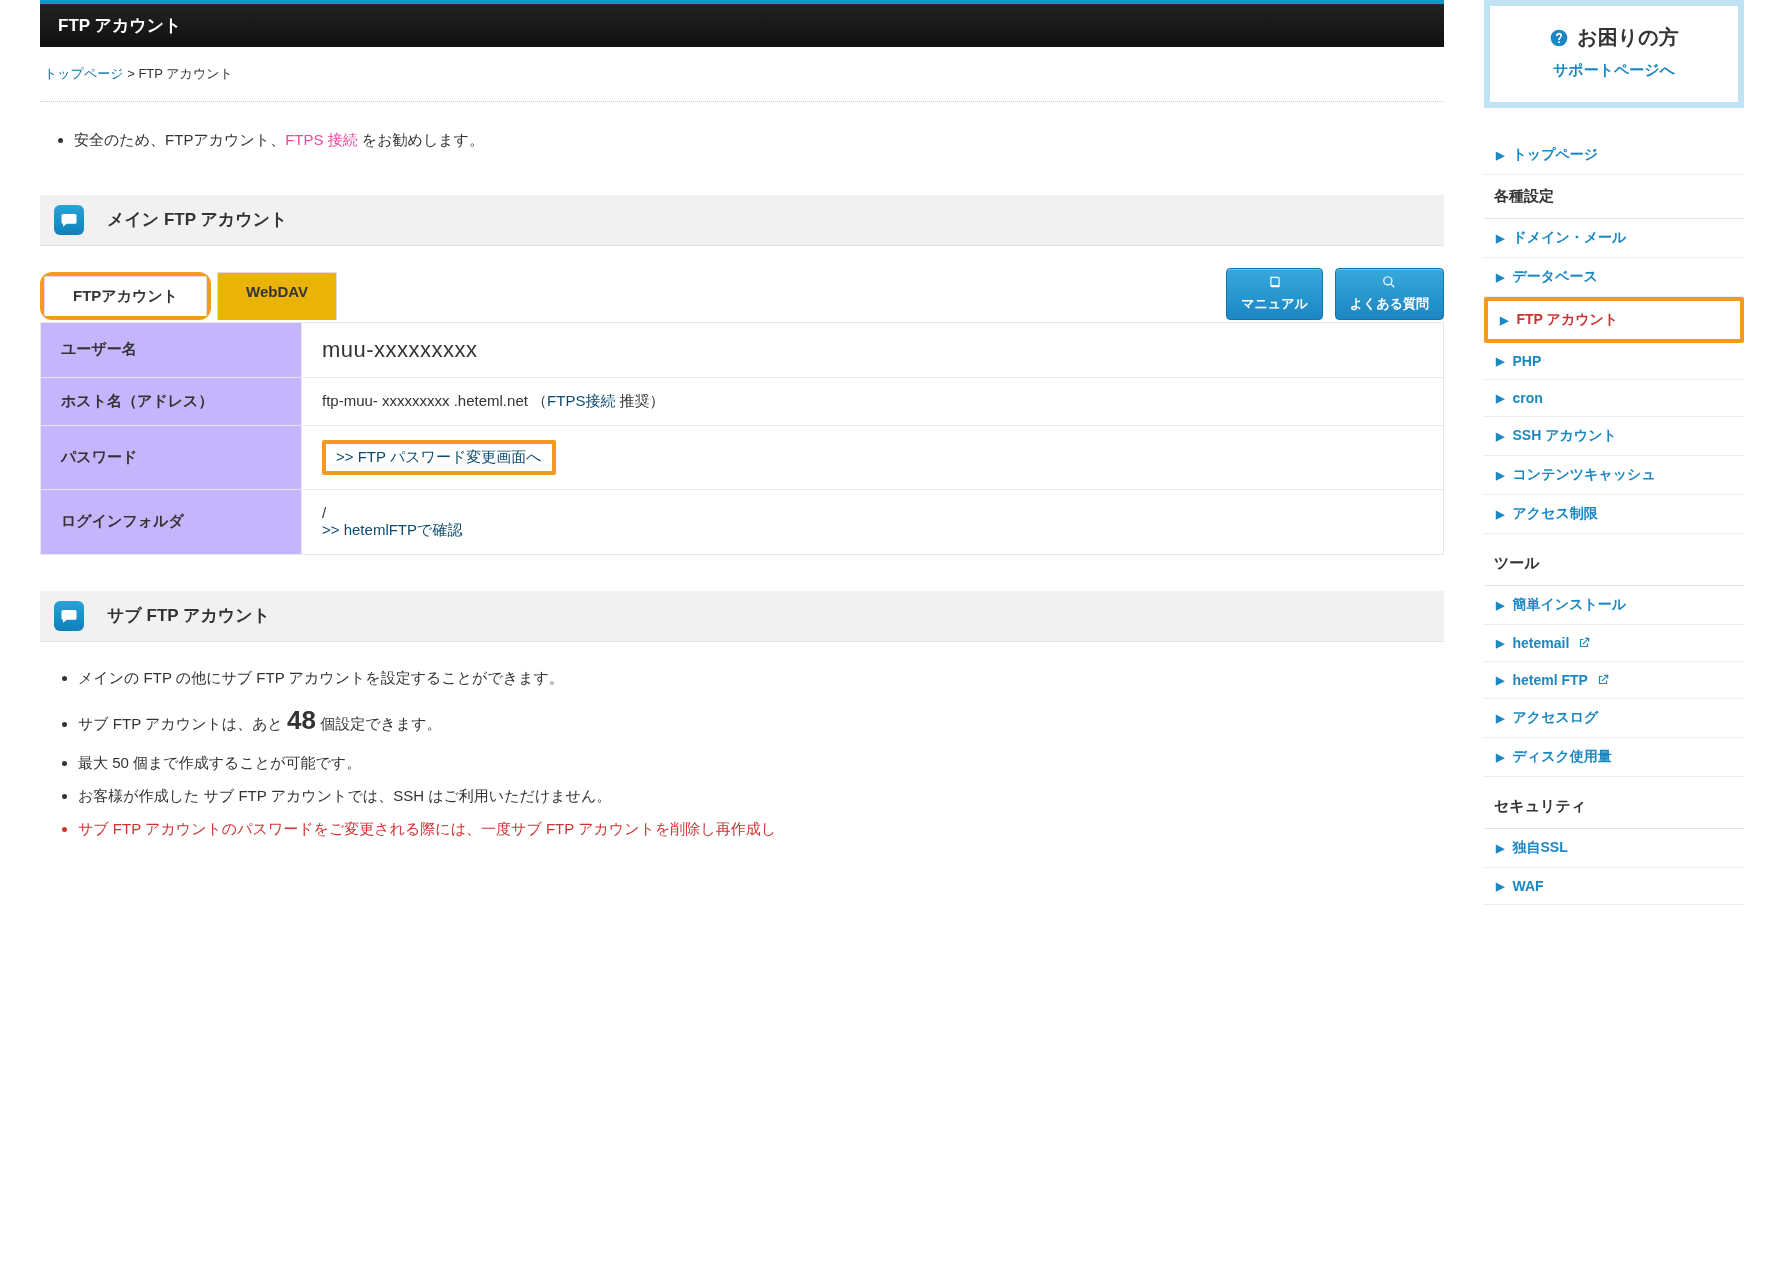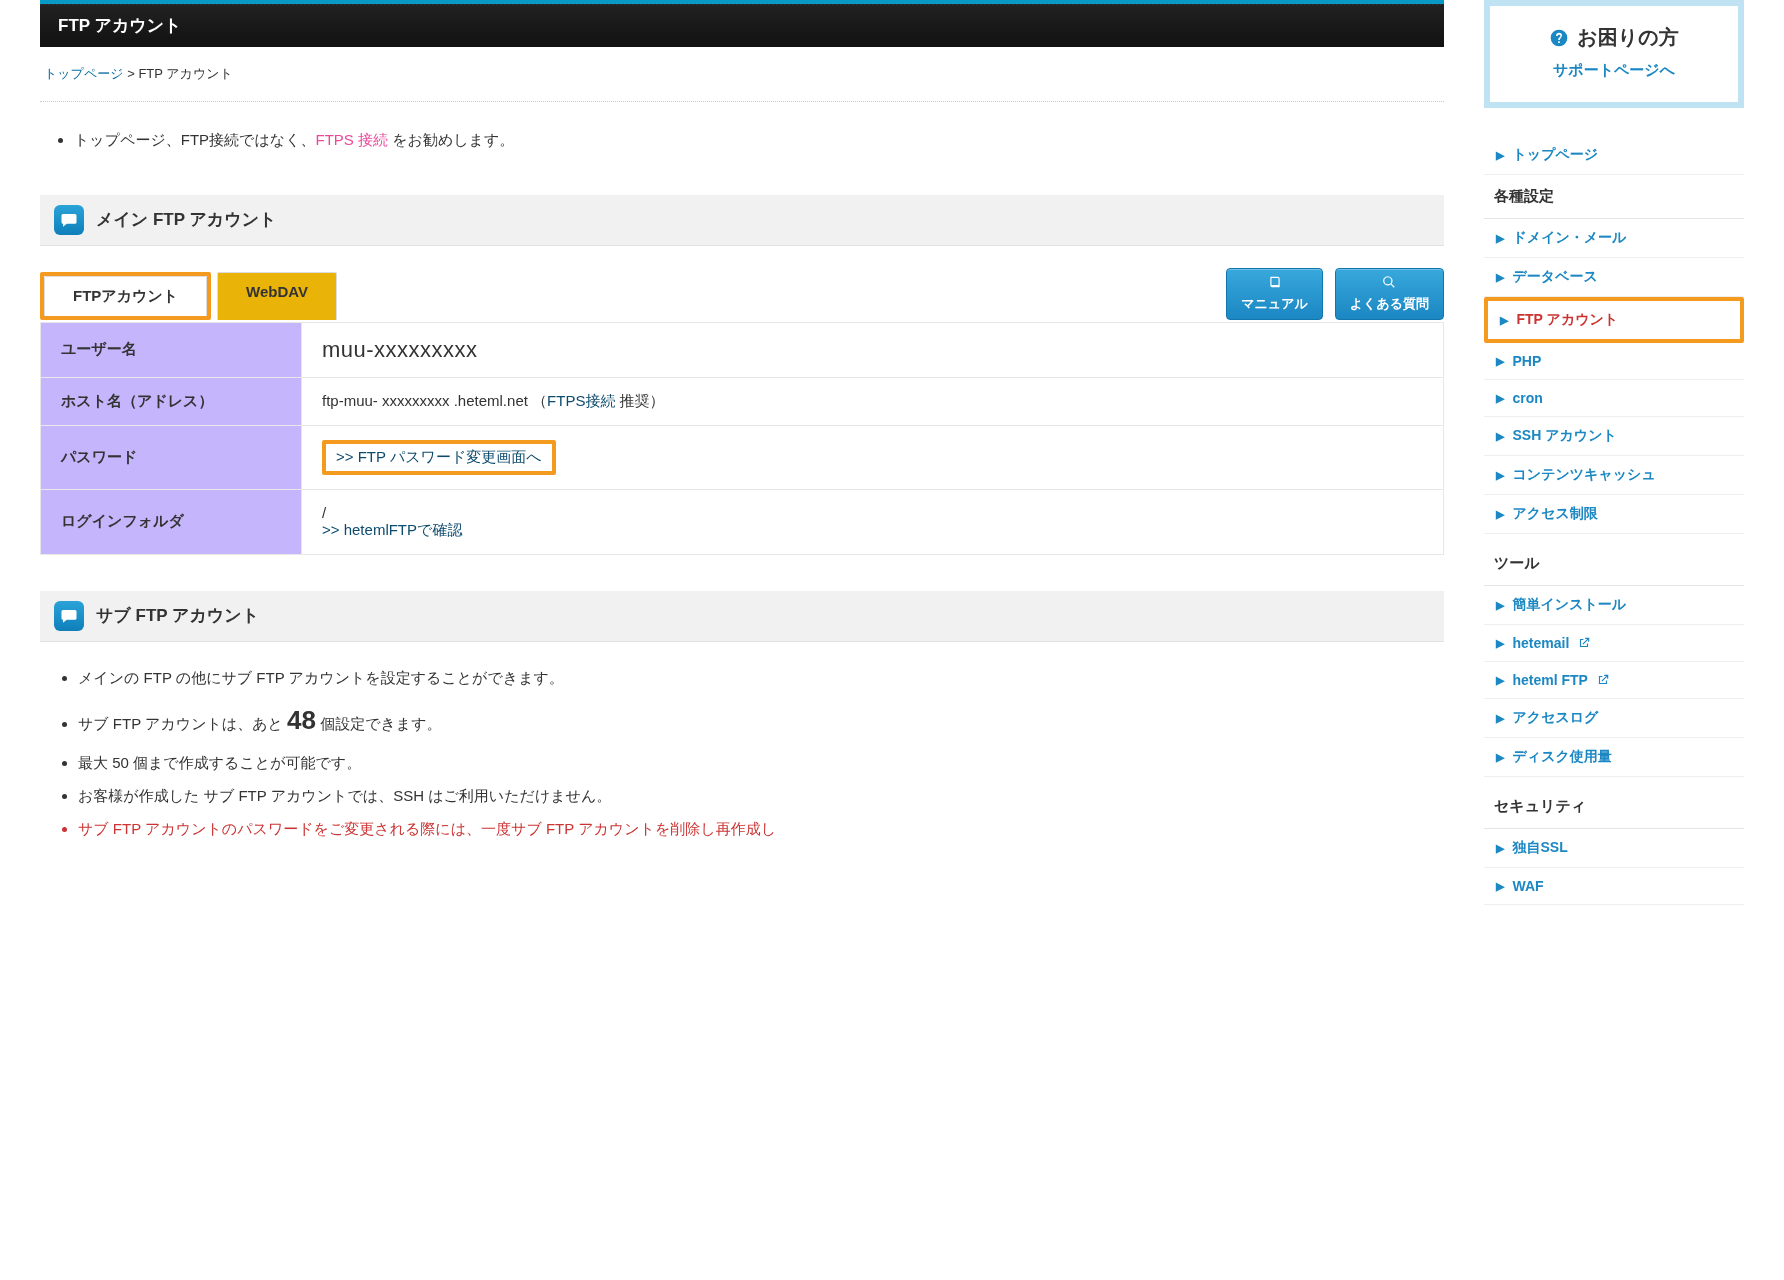--- a/index.html
+++ b/index.html
@@ -48,21 +48,21 @@
 .notice-list {
   padding-left: 34px;
   margin: 0 0 40px 0;
   font-size: 15px;
 }
 .notice-list li { margin: 4px 0; line-height: 1.9; }
 .notice-list a { color: #ec4899; text-decoration: none; }
 .section-head {
   display: flex;
   align-items: center;
-  gap: 12px;
+  gap: 23px;
   background: #f1f1f1;
   border-bottom: 1px solid #e2e2e2;
   padding: 10px 14px;
   margin-bottom: 22px;
   font-size: 17px;
   font-weight: bold;
 }
 .section-head .bubble-icon {
   width: 30px; height: 30px;
   background: linear-gradient(#2aa3d8,#0f7fb9);
@@ -80,21 +80,21 @@
   padding: 10px 28px;
   background: #eab308;
   border: 1px solid #dcdcdc;
   border-bottom: none;
   font-size: 15px;
   cursor: pointer;
   border-radius: 2px 2px 0 0;
   font-weight: bold;
 }
 .tab.active { background: #fff; font-weight: bold; }
-.hl-box { border: 4px solid #f39a1f; border-radius: 2px; padding:0; }
+.hl-box { border: 4px solid #f39a1f; border-radius: 12px; padding:0; }
 .tab-actions { margin-left:auto; display:flex; gap:12px; }
 .pill-btn {
   display:inline-flex; align-items:center; gap:6px;
   background: linear-gradient(#38a8dc,#1b87c3);
   color:#fff; font-weight:bold; font-size:13px;
   padding:6px 14px; border-radius:4px; cursor:pointer;
   box-shadow: inset 0 1px 0 rgba(255,255,255,.3);
   border:1px solid #1175ae;
   flex-direction:column;
 }
@@ -178,21 +178,21 @@
     </div>
 
     <div class="breadcrumb">
       <a href="#">トップページ</a>
       <span>&gt;</span>
       <span>FTP アカウント</span>
     </div>
 
     <ul class="notice-list">
       <li>
-        <span>トップページ、FTP接続ではなく、</span><a href="#">FTPS 接続</a><span> をお勧めします。</span>
+        <span>安全のため、FTPアカウント、</span><a href="#">FTPS 接続</a><span> をお勧めします。</span>
       </li>
     </ul>
 
     <div class="section-head">
       <span class="bubble-icon">
         <svg viewBox="0 0 24 24">
             <path d="M4 4h16a2 2 0 0 1 2 2v9a2 2 0 0 1-2 2H9l-5 4v-4a2 2 0 0 1-2-2V6a2 2 0 0 1 2-2z"></path>
           </svg>
       </span>
       <span>メイン FTP アカウント</span>

